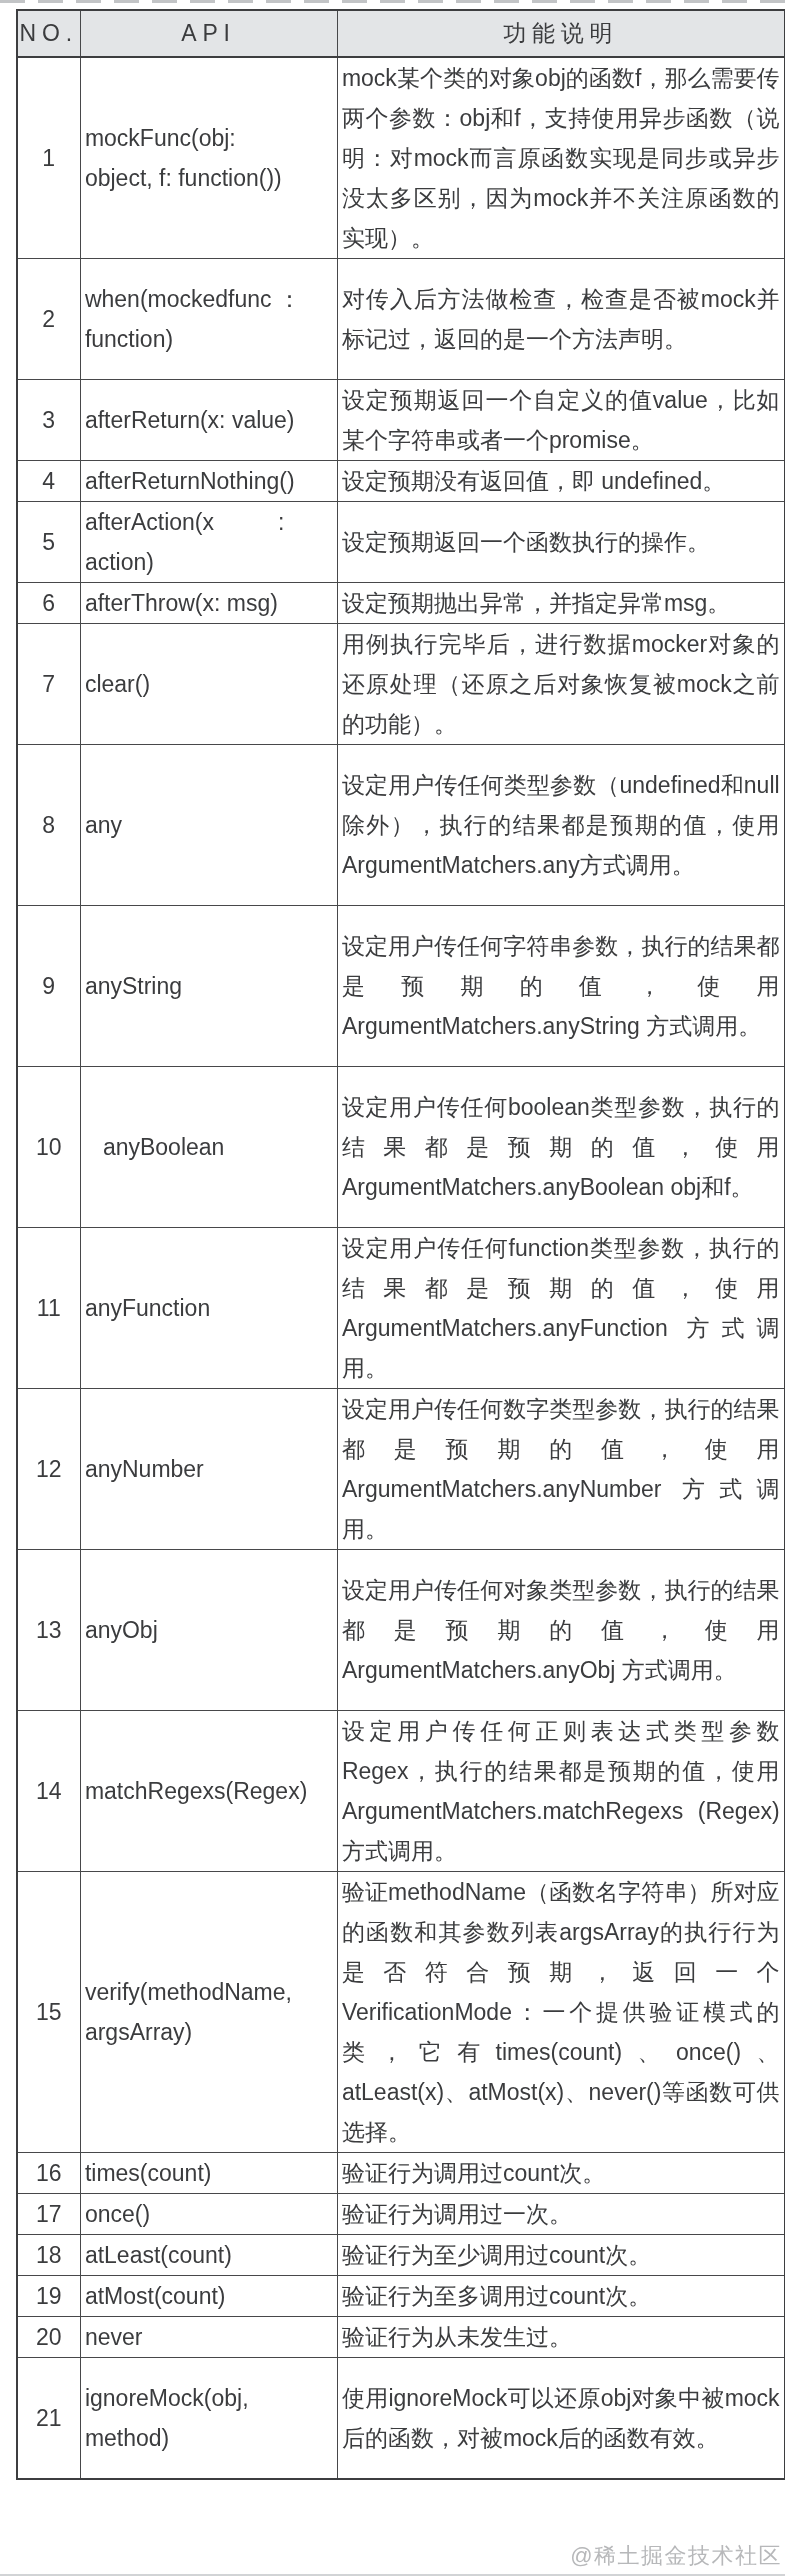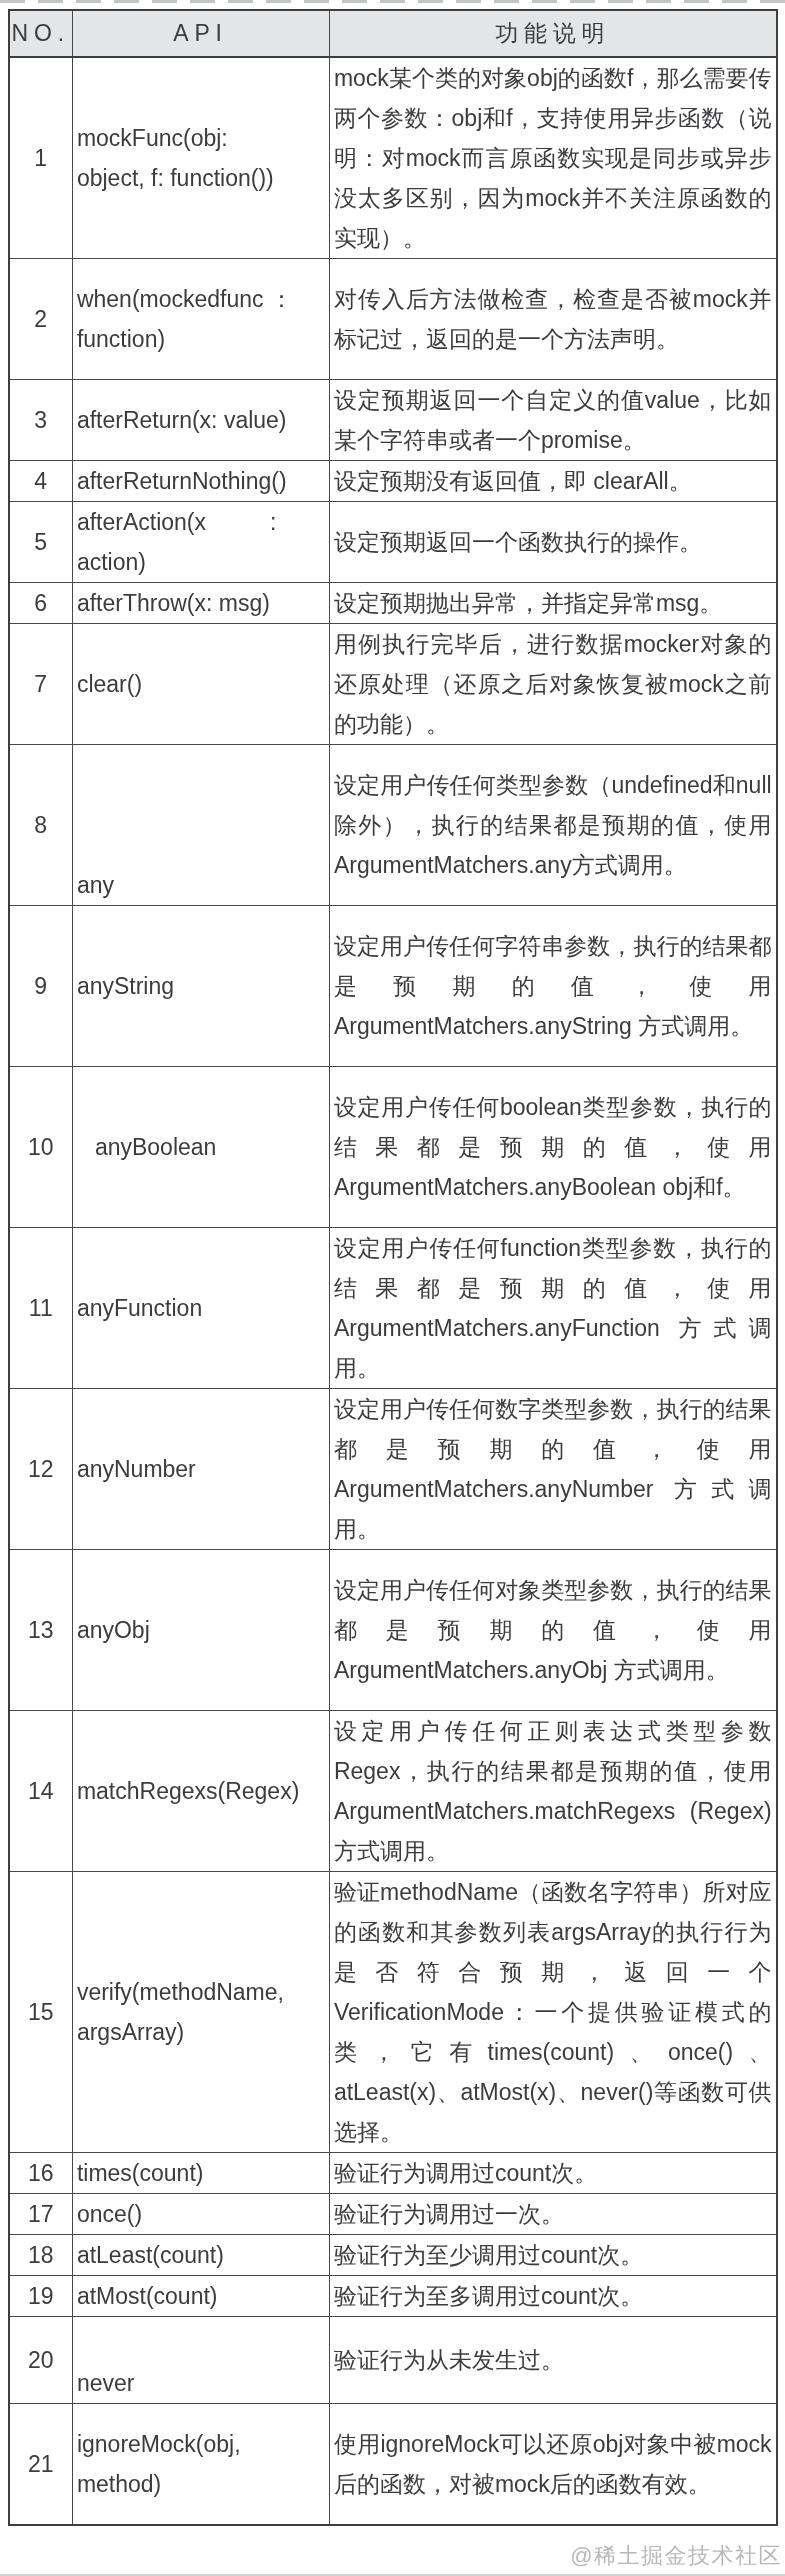--- a/index.html
+++ b/index.html
@@ -15,21 +15,21 @@
   
   .crop-line-top{
     position:absolute;top:0;left:0;width:100%;height:2.9px;
     background:repeating-linear-gradient(90deg,#c2c4c6 0 25px,transparent 25px 38px);
   }
   .crop-line-bottom{
     position:absolute;bottom:0;left:0;width:100%;height:2.2px;
     background:#d2d4d6;
   }
   table.api-table{
-    position:absolute;left:8px;top:8.7px;
+    position:absolute;left:16px;top:8.7px;
     width:768px;
     border-collapse:collapse;
     table-layout:fixed;
     border:2.2px solid #3d3e40;
   }
   th,td{
     border:1.5px solid #47484a;
     padding:0;
     vertical-align:middle;
   }
@@ -158,21 +158,21 @@
               <span>4</span>
             </div>
           </td>
           <td>
             <div class="cellbox api-box" style="height: 40px;">
               <span>afterReturnNothing()</span>
             </div>
           </td>
           <td>
             <div class="cellbox desc-box" style="height: 40px;">
-              <span>设定预期没有返回值，即 clearAll。</span>
+              <span>设定预期没有返回值，即 undefined。</span>
             </div>
           </td>
         </tr>
         <tr>
           <td>
             <div class="cellbox no-box" style="height: 80px;">
               <span>5</span>
             </div>
           </td>
           <td>
@@ -221,21 +221,21 @@
             </div>
           </td>
         </tr>
         <tr>
           <td>
             <div class="cellbox no-box" style="height: 160px;">
               <span>8</span>
             </div>
           </td>
           <td>
-            <div class="cellbox api-box" style="height: 160px; align-items: flex-end;">
+            <div class="cellbox api-box" style="height: 160px;">
               <span>any</span>
             </div>
           </td>
           <td>
             <div class="cellbox desc-box" style="height: 160px;">
               <span>设定用户传任何类型参数（undefined和null除外），执行的结果都是预期的值，使用ArgumentMatchers.any方式调用。</span>
             </div>
           </td>
         </tr>
         <tr>
@@ -426,21 +426,21 @@
             </div>
           </td>
         </tr>
         <tr>
           <td>
             <div class="cellbox no-box" style="height: 40px;">
               <span>20</span>
             </div>
           </td>
           <td>
-            <div class="cellbox api-box" style="height: 40px; margin-top: 46px;">
+            <div class="cellbox api-box" style="height: 40px;">
               <span>never</span>
             </div>
           </td>
           <td>
             <div class="cellbox desc-box" style="height: 40px;">
               <span>验证行为从未发生过。</span>
             </div>
           </td>
         </tr>
         <tr>

